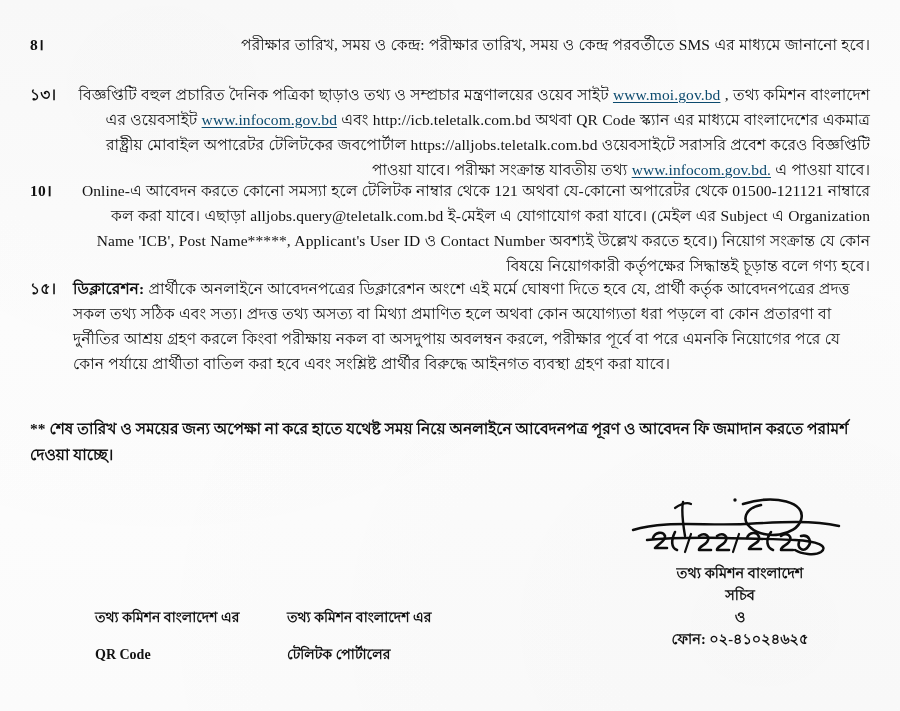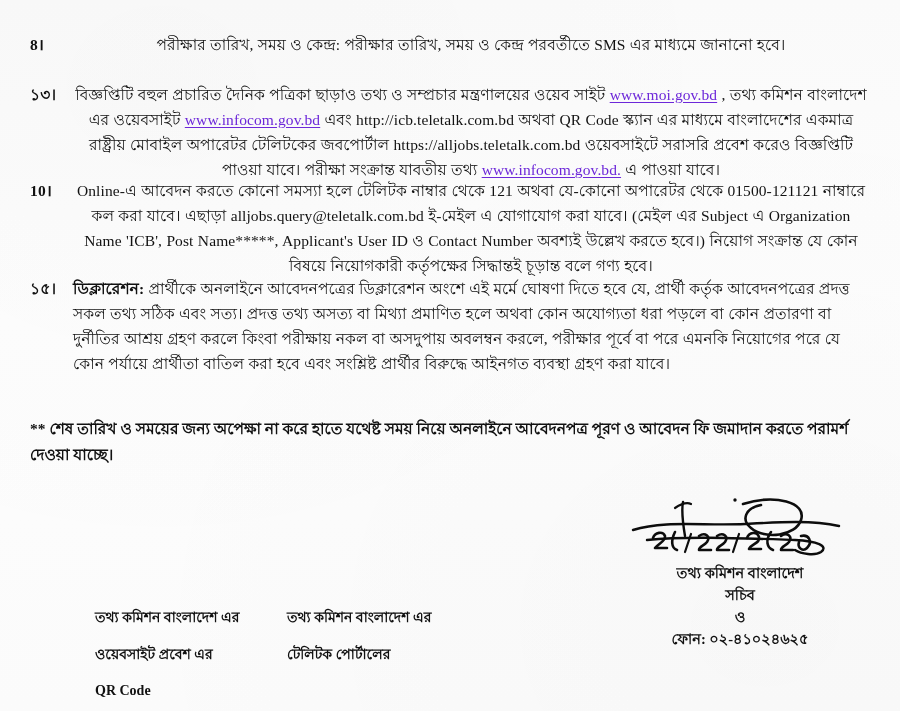--- a/index.html
+++ b/index.html
@@ -52,33 +52,33 @@
     padding-left: 30px;
     font-size: 15.5px;
     line-height: 1.62;
     font-weight: 600;
     letter-spacing: 0.2px;
   }
   .clause-body {
     flex: 1 1 auto;
     font-size: 15.5px;
     line-height: 1.62;
-    text-align: center;
+    text-align: right;
     letter-spacing: 0.05px;
     word-spacing: 0.4px;
   }
   
   .clause-body.flush {
     margin-left: 1px;
   }
 
   .lnk {
     text-decoration: underline;
     text-underline-offset: 2px;
-    color: #6d28d9;
+    color: #0c4a6e;
   }
   .latin {
     font-family: "Liberation Serif", "DejaVu Serif", serif;
     letter-spacing: 0.1px;
   }
   .bold {
     font-weight: 700;
   }
 
   
@@ -195,21 +195,20 @@
     </svg>
     <div class="sig-line">তথ্য কমিশন বাংলাদেশ</div>
     <div class="sig-line">সচিব</div>
     <div class="sig-line">ও</div>
     <div class="sig-line">ফোন: ০২-৪১০২৪৬২৫</div>
   </div>
 
   <div class="qr-slot" style="top:500px; left:95px; width:150px; height:80px;"></div>
   <div class="qr-caption" style="top:592px; left:95px; width:175px;">
     <div class="cap-line">তথ্য কমিশন বাংলাদেশ এর</div>
-    <div class="cap-line">ওয়েবসাইট প্রবেশ এর</div>
     <div class="cap-line">QR Code</div>
   </div>
 
   <div class="qr-slot" style="top:500px; left:287px; width:150px; height:80px;"></div>
   <div class="qr-caption" style="top:592px; left:287px; width:185px;">
     <div class="cap-line">তথ্য কমিশন বাংলাদেশ এর</div>
     <div class="cap-line">টেলিটক পোর্টালের</div>
   </div>
 </div>
 

